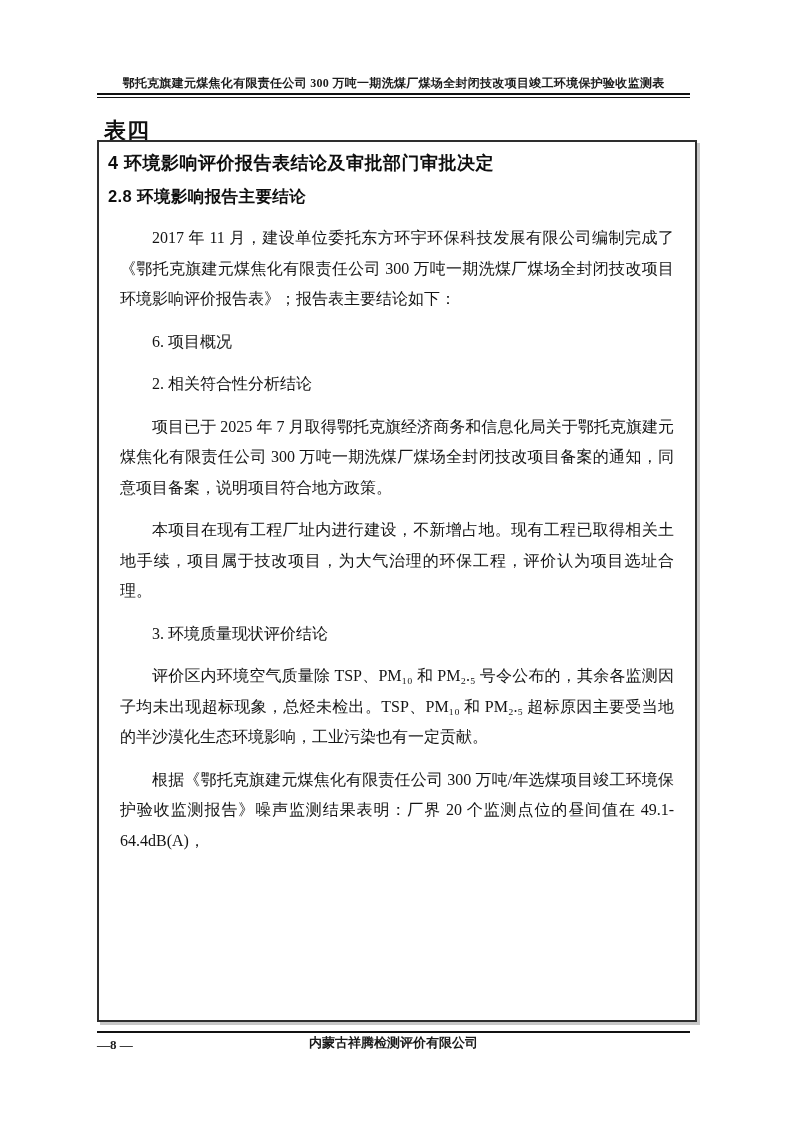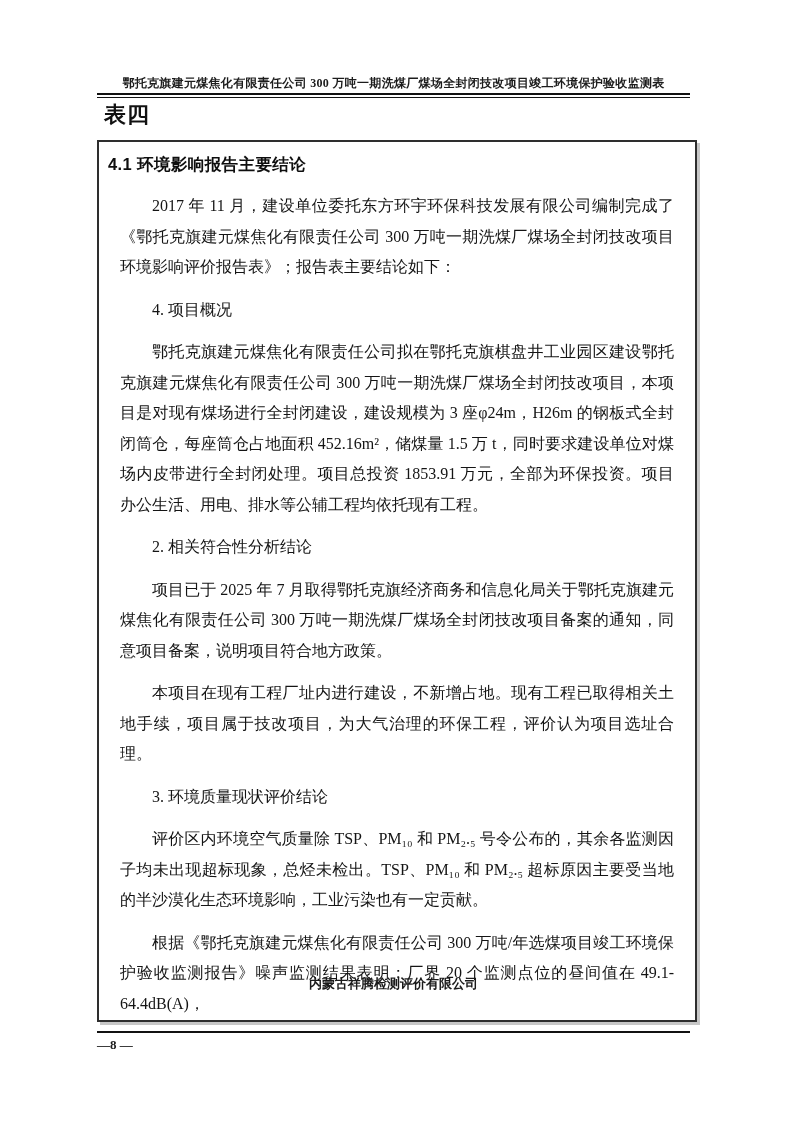--- a/index.html
+++ b/index.html
@@ -20,21 +20,21 @@
     color: #1c1c1c; white-space: nowrap;
   }
   .rh-rule {
     position: absolute; top: 93px; left: 97px; width: 593px;
     height: 2px;
     border-top: 2px solid #111;
     border-bottom: 1px solid #111;
   }
 
   .table-label {
-    position: absolute; top: 100px; left: 104px;
+    position: absolute; top: 116px; left: 104px;
     font-family: "Liberation Sans", "DejaVu Sans", sans-serif;
     font-size: 22px; font-weight: 700; color: #111;
     letter-spacing: 1px;
   }
 
   .content-box {
     position: absolute; top: 140px; left: 97px;
     width: 600px; height: 882px;
     box-sizing: border-box;
     border: 2px solid #2e2e2e;
@@ -66,40 +66,40 @@
 
   .footer-rule {
     position: absolute; top: 1031px; left: 97px; width: 593px;
     border-top: 2px solid #111;
   }
   .page-num {
     position: absolute; top: 1037px; left: 97px;
     font-size: 13px; font-weight: 700; color: #1a1a1a;
   }
   .footer-company {
-    position: absolute; top: 975px; left: 97px; width: 593px;
+    position: absolute; top: 1034px; left: 97px; width: 593px;
     text-align: center;
     font-size: 13px; font-weight: 700; color: #1a1a1a;
   }
 </style>
 </head>
 <body>
 
 <div class="page">
 
   <div class="rh-text">鄂托克旗建元煤焦化有限责任公司 300 万吨一期洗煤厂煤场全封闭技改项目竣工环境保护验收监测表</div>
   <div class="rh-rule"></div>
 
   <div class="table-label">表四</div>
 
   <div class="content-box">
-    <h2>4.1 环境影响报告主要结论</h2>
+    <h1>4 环境影响评价报告表结论及审批部门审批决定</h1>
+    <h2>2.8 环境影响报告主要结论</h2>
     <p>2017 年 11 月，建设单位委托东方环宇环保科技发展有限公司编制完成了《鄂托克旗建元煤焦化有限责任公司 300 万吨一期洗煤厂煤场全封闭技改项目环境影响评价报告表》；报告表主要结论如下：</p>
-    <p>4. 项目概况</p>
-    <p>鄂托克旗建元煤焦化有限责任公司拟在鄂托克旗棋盘井工业园区建设鄂托克旗建元煤焦化有限责任公司 300 万吨一期洗煤厂煤场全封闭技改项目，本项目是对现有煤场进行全封闭建设，建设规模为 3 座φ24m，H26m 的钢板式全封闭筒仓，每座筒仓占地面积 452.16m²，储煤量 1.5 万 t，同时要求建设单位对煤场内皮带进行全封闭处理。项目总投资 1853.91 万元，全部为环保投资。项目办公生活、用电、排水等公辅工程均依托现有工程。</p>
+    <p>6. 项目概况</p>
     <p>2. 相关符合性分析结论</p>
     <p>项目已于 2025 年 7 月取得鄂托克旗经济商务和信息化局关于鄂托克旗建元煤焦化有限责任公司 300 万吨一期洗煤厂煤场全封闭技改项目备案的通知，同意项目备案，说明项目符合地方政策。</p>
     <p>本项目在现有工程厂址内进行建设，不新增占地。现有工程已取得相关土地手续，项目属于技改项目，为大气治理的环保工程，评价认为项目选址合理。</p>
     <p>3. 环境质量现状评价结论</p>
     <p>评价区内环境空气质量除 TSP、PM₁₀ 和 PM₂.₅ 号令公布的，其余各监测因子均未出现超标现象，总烃未检出。TSP、PM₁₀ 和 PM₂.₅ 超标原因主要受当地的半沙漠化生态环境影响，工业污染也有一定贡献。</p>
     <p>根据《鄂托克旗建元煤焦化有限责任公司 300 万吨/年选煤项目竣工环境保护验收监测报告》噪声监测结果表明：厂界 20 个监测点位的昼间值在 49.1-64.4dB(A)，</p>
   </div>
 
   <div class="footer-rule"></div>
   <span class="page-num">—8 —</span>

